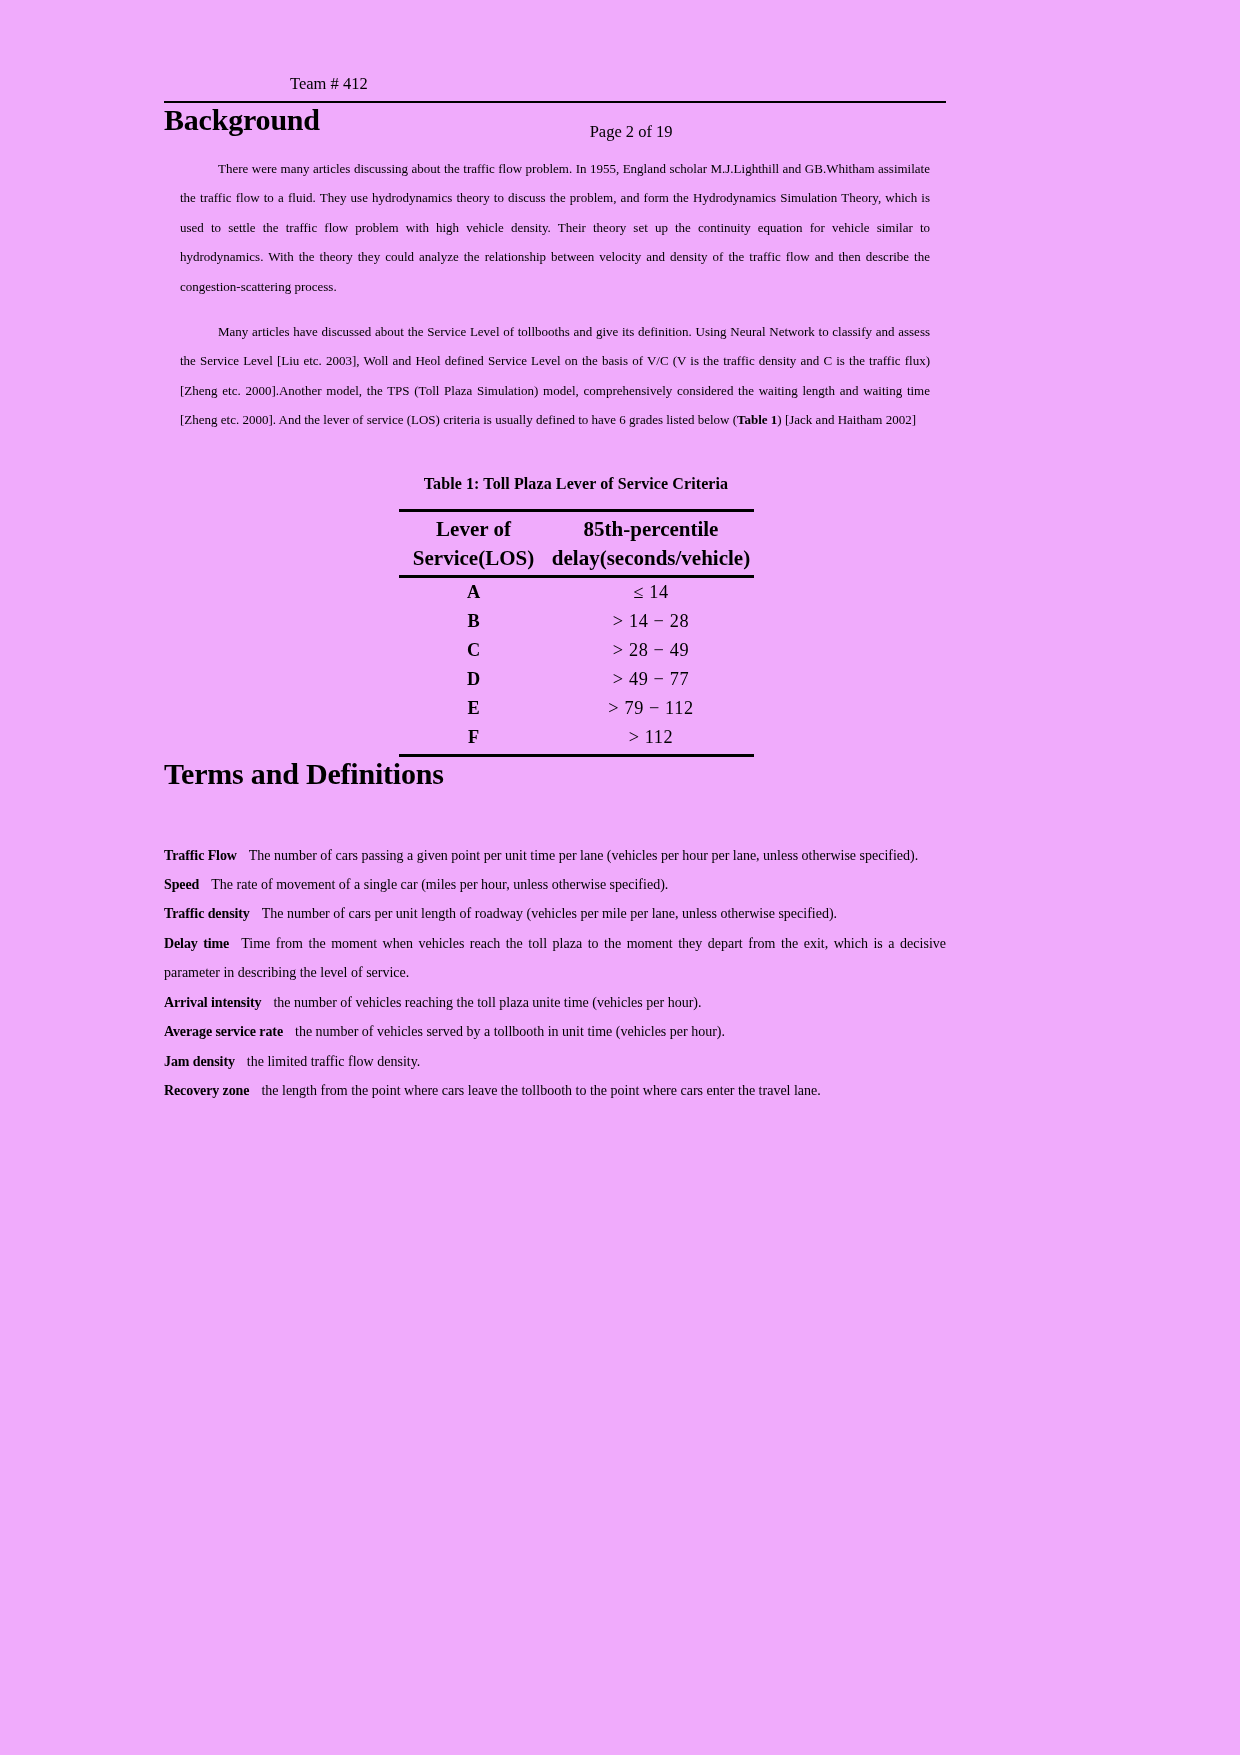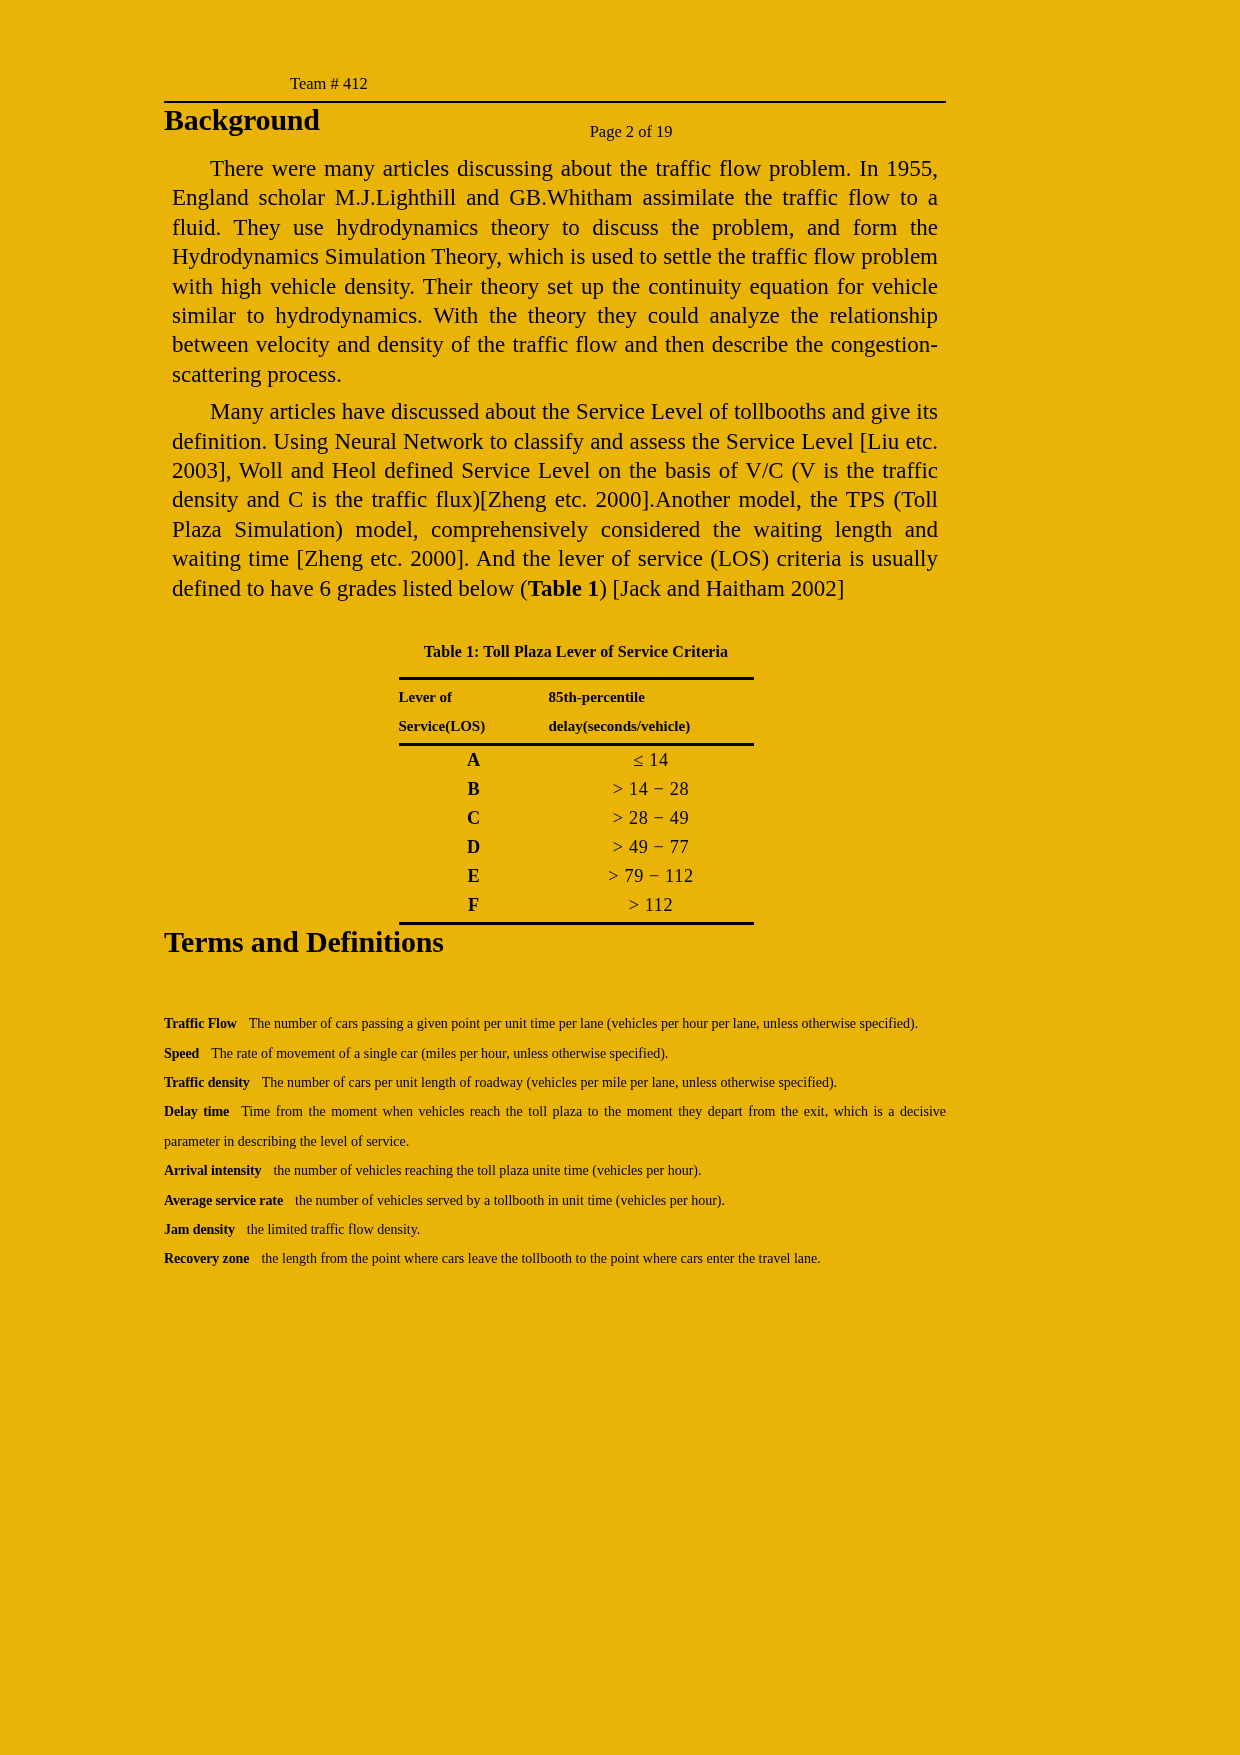--- a/index.html
+++ b/index.html
@@ -13,21 +13,21 @@
     font-family: "Liberation Serif", "DejaVu Serif", serif;
     color: #000000;
     position: relative;
     overflow: hidden;
   }
   .page {
     position: absolute;
     left: 0; top: 0;
     width: 1240px;
     height: 1755px;
-    background: #eab308;
+    background: #f0abfc;
   }
   .content {
     position: absolute;
     left: 164px;
     top: 74px;
     width: 782px;
   }
 
   
   .pg-header {
@@ -57,25 +57,25 @@
     font-weight: bold;
     letter-spacing: -0.2px;
     margin: 0;
     padding: 0;
   }
   .h-background { margin-top: 46px; }
   .h-terms      { margin-top: 98px; }
 
   
   p.body {
-    font-size: 23px;
+    font-size: 13px;
     line-height: 29.4px;
     text-align: justify;
     text-justify: inter-word;
-    margin: 8px;
+    margin: 16px;
     padding: 0;
     hyphens: none;
   }
   p.body.first { margin-top: 17px; }
   .indent { display: inline-block; width: 38px; }
 
   
   .table-wrap {
     margin-top: 40px;
     display: flex;
@@ -88,23 +88,23 @@
   }
   table.los caption {
     caption-side: top;
     font-size: 16px;
     font-weight: bold;
     letter-spacing: 0.1px;
     padding-bottom: 16px;
     white-space: nowrap;
   }
   table.los thead tr.hrow th {
-    font-size: 15px;
-    font-weight: bold;
-    text-align: left;
+    font-size: 21px;
+    font-weight: bold;
+    text-align: center;
     padding: 1px 0 0 0;
     line-height: 28px;
     white-space: nowrap;
   }
   table.los thead tr.hrow.top th {
     border-top: 3.2px solid #000;
     padding-top: 3px;
   }
   table.los thead tr.hrow.bottom th {
     border-bottom: 3.2px solid #000;

